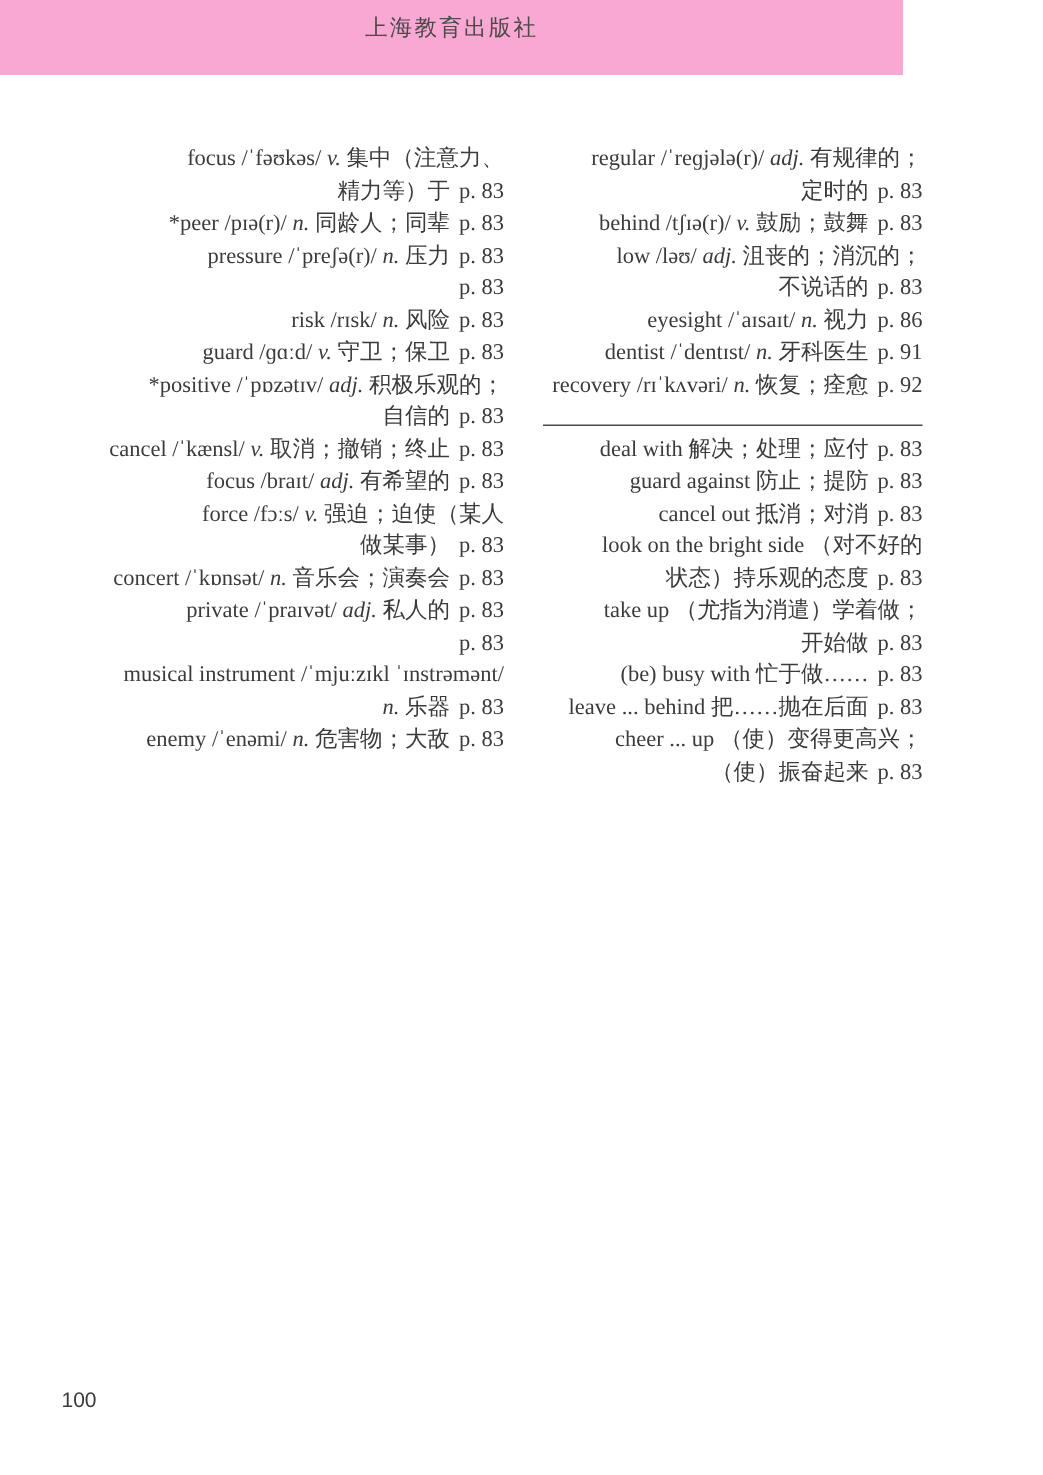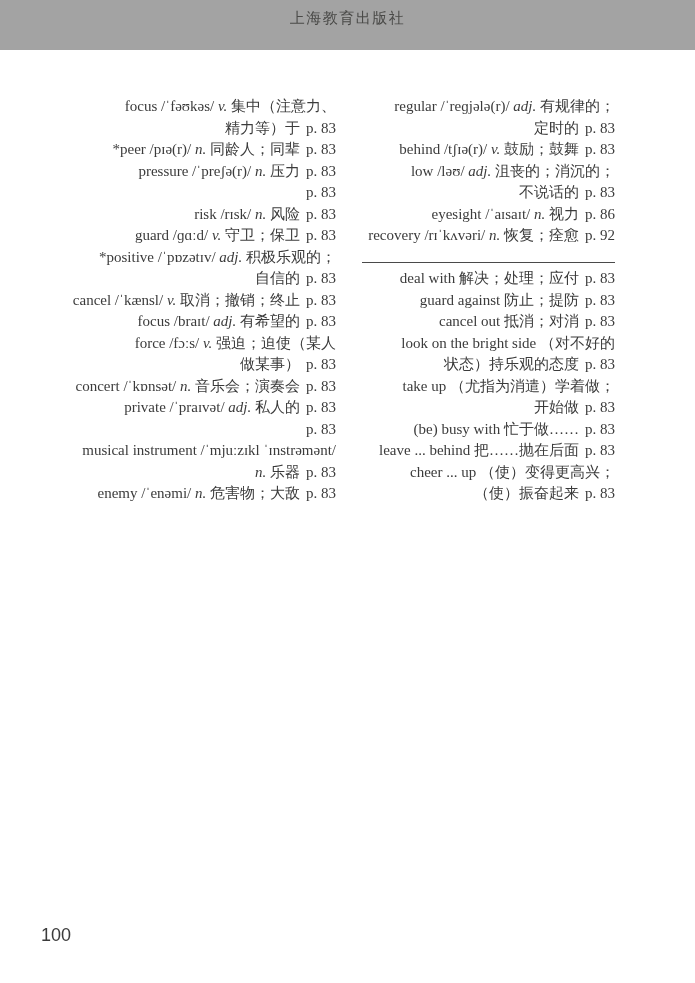--- a/index.html
+++ b/index.html
@@ -5,22 +5,22 @@
   html,body{margin:0;padding:0;background:#ffffff;}
   .page{
     position:relative;
     width:695px;height:983px;
     background:#ffffff;
     overflow:hidden;
     font-family:"Liberation Serif","DejaVu Serif",serif;
     color:#3b3b3b;
   }
   .banner{
-    position:absolute;top:0;left:0;width:695px;height:50px;
-    background:#a3a3a3;
+    position:absolute;top:0;left:0;width:602px;height:50px;
+    background:#f9a8d4;
   }
   .banner-title{
     text-align:center;
     font-size:15px;
     padding-top:9px;
     letter-spacing:1.5px;
     color:#4a4a48;
   }
   .col{
     position:absolute;top:96px;
@@ -40,21 +40,21 @@
   .txt{min-width:0;}
   .pos{font-style:italic;}
   .pageref{padding-left:6px;}
   .divider{height:21.5px;position:relative;}
   .divider .rule{
     position:absolute;top:15px;left:0;right:0;
     border-top:1.4px solid #4a4a4a;
   }
   .pagenum{
     position:absolute;left:41px;top:925px;
-    font-size:18px;
+    font-size:14px;
     font-family:"Liberation Sans","DejaVu Sans",sans-serif;
     color:#3b3b3b;
   }
 </style>
 </head>
 <body>
 
 <div class="page">
   <div class="banner">
     <div class="banner-title">上海教育出版社</div>
@@ -150,20 +150,24 @@
       </div>
       <div class="vrow indent">
         <span class="txt"><span class="zh">不说话的</span></span>
         <span class="pageref">p. 83</span>
       </div>
       <div class="vrow">
         <span class="txt"><span class="en">eyesight /ˈaɪsaɪt/ </span><span class="pos">n. </span><span class="zh">视力</span></span>
         <span class="pageref">p. 86</span>
       </div>
       <div class="vrow">
+        <span class="txt"><span class="en">dentist /ˈdentɪst/ </span><span class="pos">n. </span><span class="zh">牙科医生</span></span>
+        <span class="pageref">p. 91</span>
+      </div>
+      <div class="vrow">
         <span class="txt"><span class="en">recovery /rɪˈkʌvəri/ </span><span class="pos">n. </span><span class="zh">恢复；痊愈</span></span>
         <span class="pageref">p. 92</span>
       </div>
       <div class="divider">
         <div class="rule"></div>
       </div>
       <div class="vrow">
         <span class="txt"><span class="en">deal with </span><span class="zh">解决；处理；应付</span></span>
         <span class="pageref">p. 83</span>
       </div>

